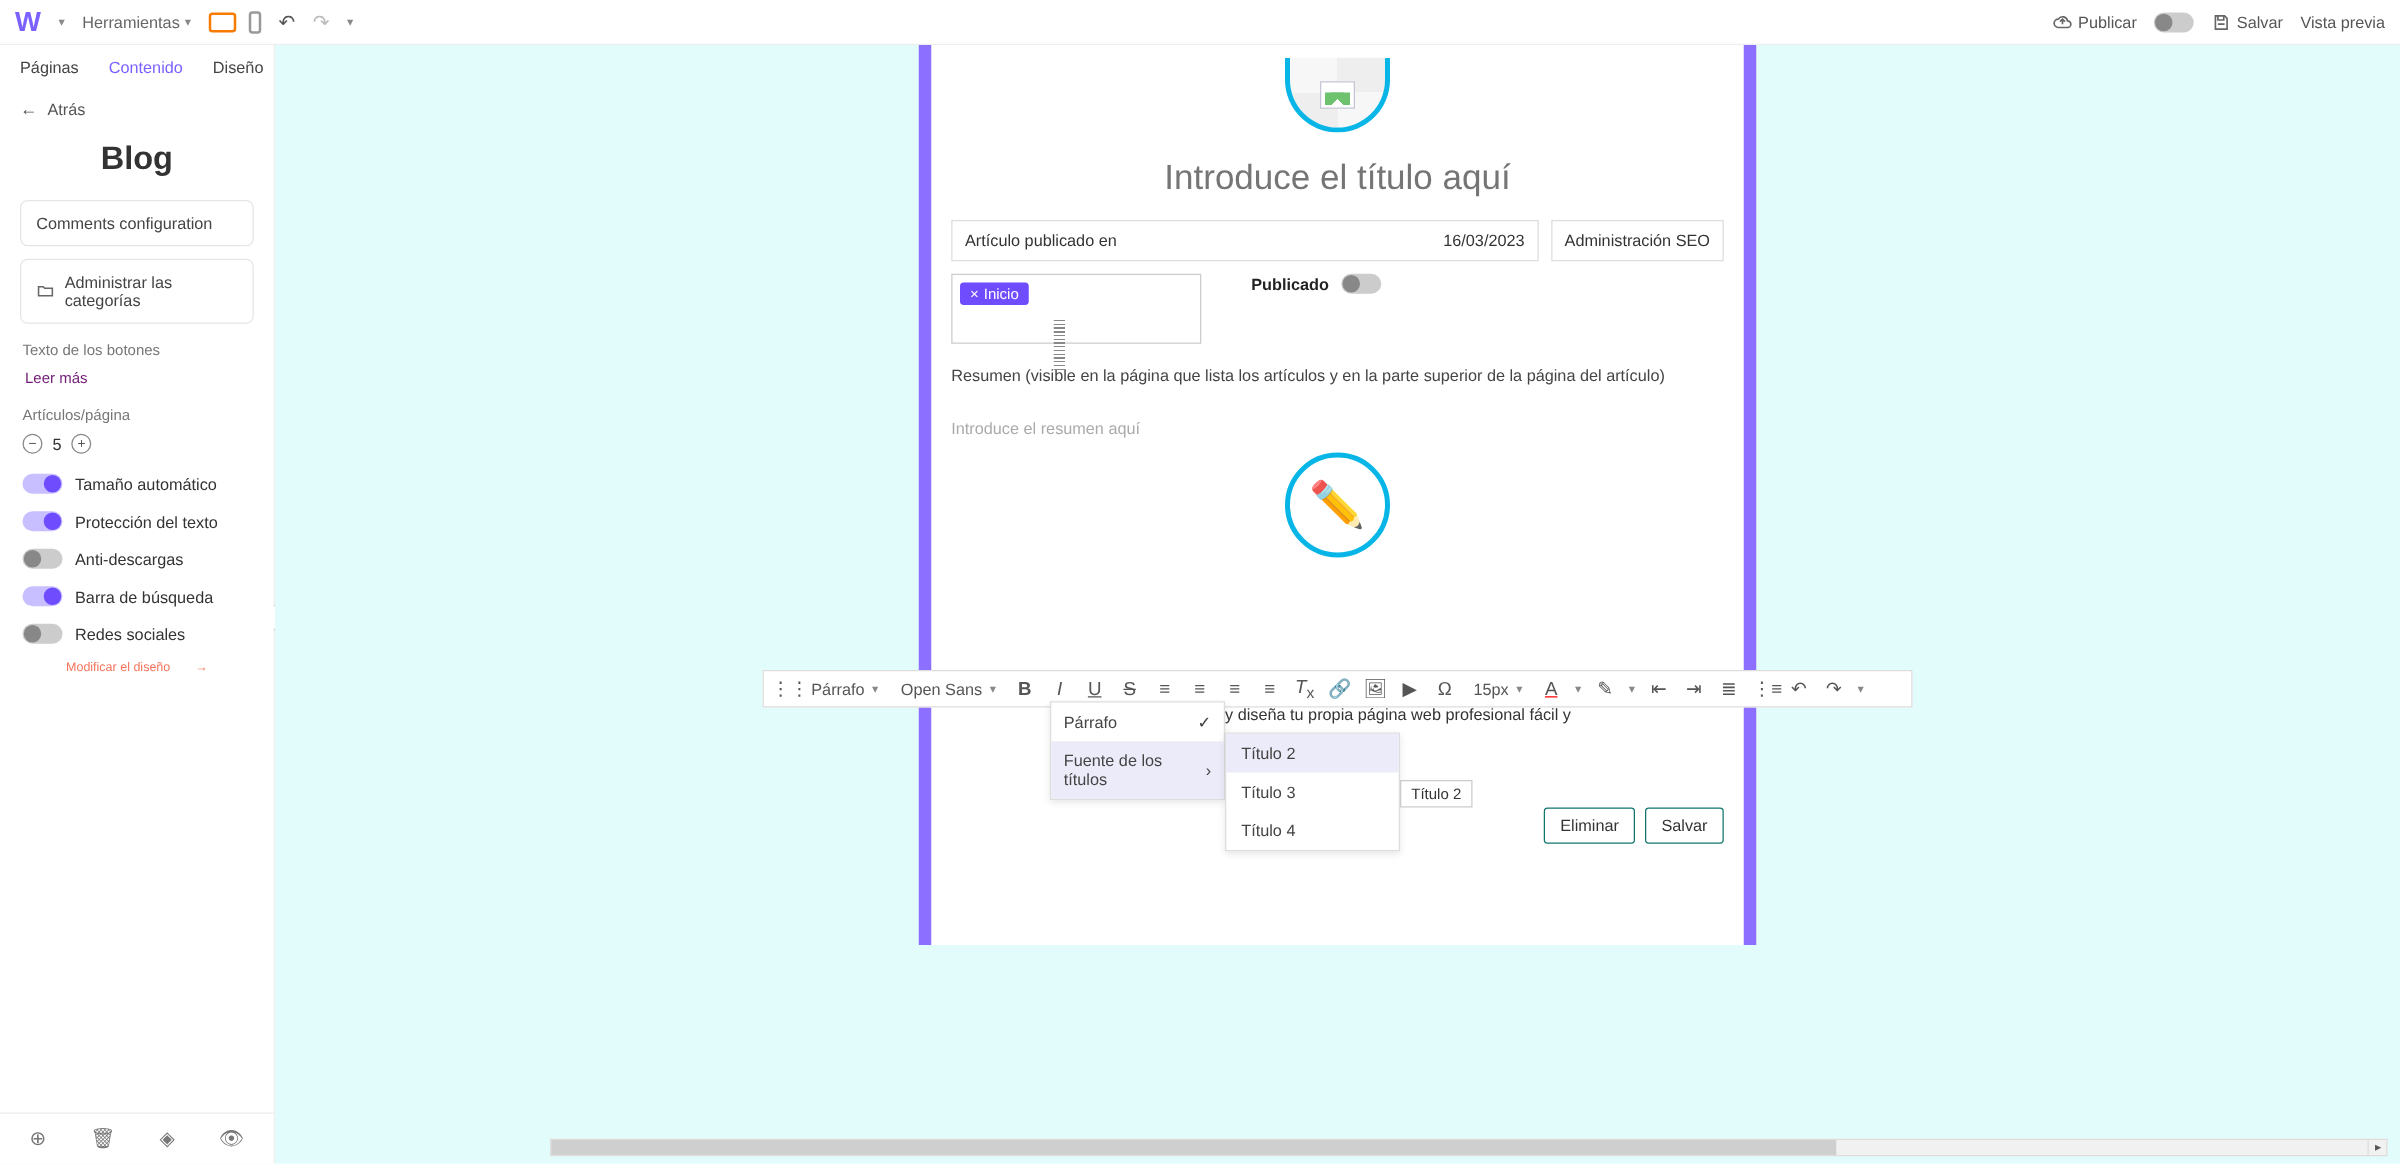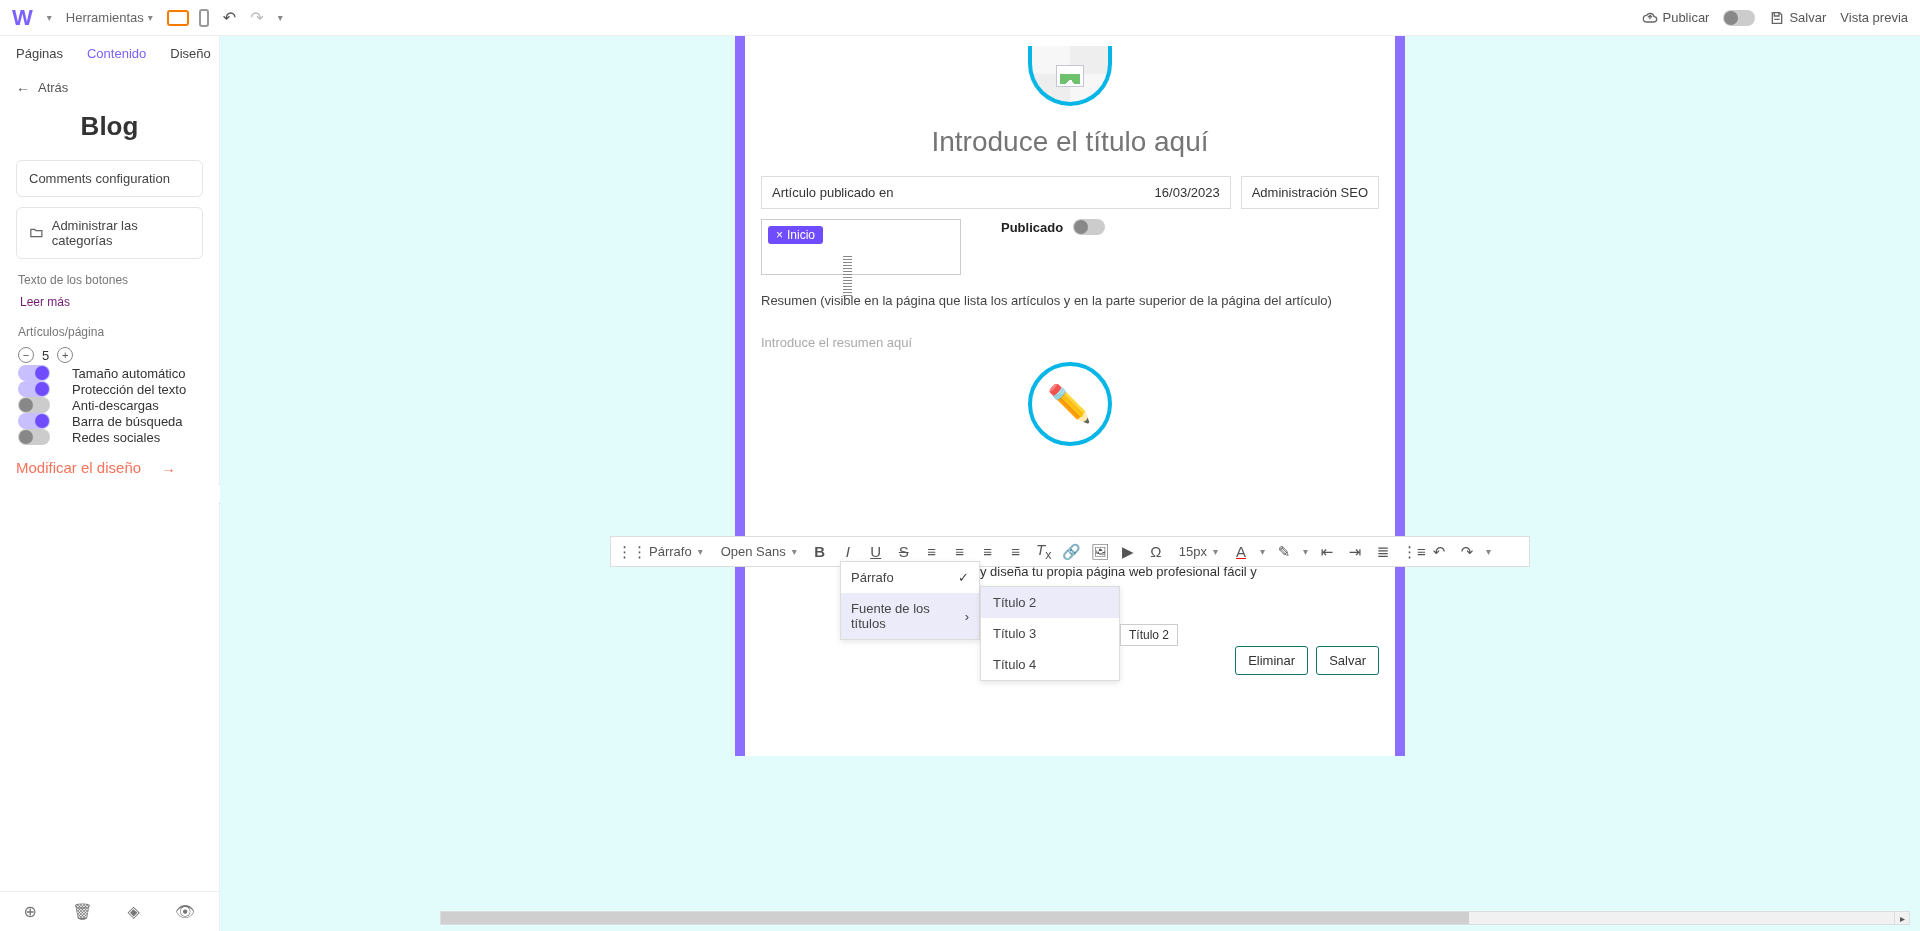--- a/index.html
+++ b/index.html
@@ -21,26 +21,26 @@
 .tab{color:#444;cursor:pointer}
 .tab.active{color:#7b61ff}
 .back-row{display:flex;align-items:center;gap:8px;padding:12px 16px;color:#555;cursor:pointer}
 .arrow-left{font-size:14px}
 .side-title{text-align:center;font-size:26px;color:#333;padding:4px 0 18px;font-weight:700}
 .side-inner{padding:0 16px;flex:1;overflow:auto}
 .side-card{border:1px solid #e5e5e5;border-radius:6px;padding:10px 12px;color:#444;margin-bottom:10px;cursor:pointer;display:flex;align-items:center;gap:8px}
 .side-label-small{color:#777;font-size:12px;margin:14px 0 6px;padding:0 2px}
 .stepper{display:flex;align-items:center;gap:8px;padding:2px}
 .stepper-btn{width:16px;height:16px;border:1px solid #888;border-radius:50%;display:flex;align-items:center;justify-content:center;font-size:11px;cursor:pointer;color:#555}
-.toggle-row{display:flex;align-items:center;gap:22px;margin:0 2px}
+.toggle-row{display:flex;align-items:center;gap:10px;margin:14px 2px}
 .toggle{width:32px;height:16px;border-radius:10px;background:#ccc;position:relative;cursor:pointer}
 .toggle::after{content:"";position:absolute;width:14px;height:14px;border-radius:50%;background:#fff;top:1px;left:1px;transition:.15s}
 .toggle.on{background:#c7bfff}.toggle.on::after{left:17px;background:#6f4dff}
 .toggle.off::after{background:#888}
-.mod-link{display:flex;align-items:center;justify-content:flex-start;gap:20px;color:#f6735a;margin-top:14px;font-size:15px;cursor:pointer}
+.mod-link{display:flex;align-items:center;justify-content:center;gap:20px;color:#f6735a;margin-top:14px;font-size:10px;cursor:pointer}
 .side-footer{display:flex;justify-content:space-around;align-items:center;padding:10px 6px;border-top:1px solid #eee}
 .sf-icon{color:#777;font-size:16px;cursor:pointer}
 .side-collapse{position:absolute;right:-8px;top:50%;width:8px;height:20px;background:#fff;border:1px solid #ccc;border-left:0;display:flex;align-items:center;justify-content:center;font-size:9px;color:#555;cursor:pointer}
 .canvas-wrap{flex:1;background:#e2fbfb;position:relative;overflow:hidden}
 .canvas{position:absolute;left:50%;transform:translateX(-50%);top:0;width:670px;background:#fff;border-left:10px solid #8c6fff;border-right:10px solid #8c6fff;min-height:720px;padding:10px 16px 40px}
 .img-circle{width:84px;height:84px;border:4px solid #07b6e6;border-radius:50%;margin:0 auto 20px;display:flex;align-items:center;justify-content:center;background:repeating-conic-gradient(#eee 0 25%,#f7f7f7 0 50%);position:relative}
 .img-circle.top{margin-top:0;border-bottom-left-radius:50%;border-bottom-right-radius:50%;border-top-left-radius:0;border-top-right-radius:0;height:60px;width:84px;border-radius:0 0 60px 60px;border-top:none;overflow:hidden;padding-top:4px}
 .img-ph{width:28px;height:22px;background:#fff;border:1px solid #c5c5d6;position:relative}
 .img-ph::after{content:"";position:absolute;bottom:2px;left:3px;right:3px;height:10px;background:linear-gradient(135deg,#6ec26e 50%,transparent 50%),linear-gradient(45deg,transparent 50%,#6ec26e 50%)}
 .title-input{text-align:center;font-size:28px;color:#222;border:none;width:100%;outline:none;margin-bottom:18px}

